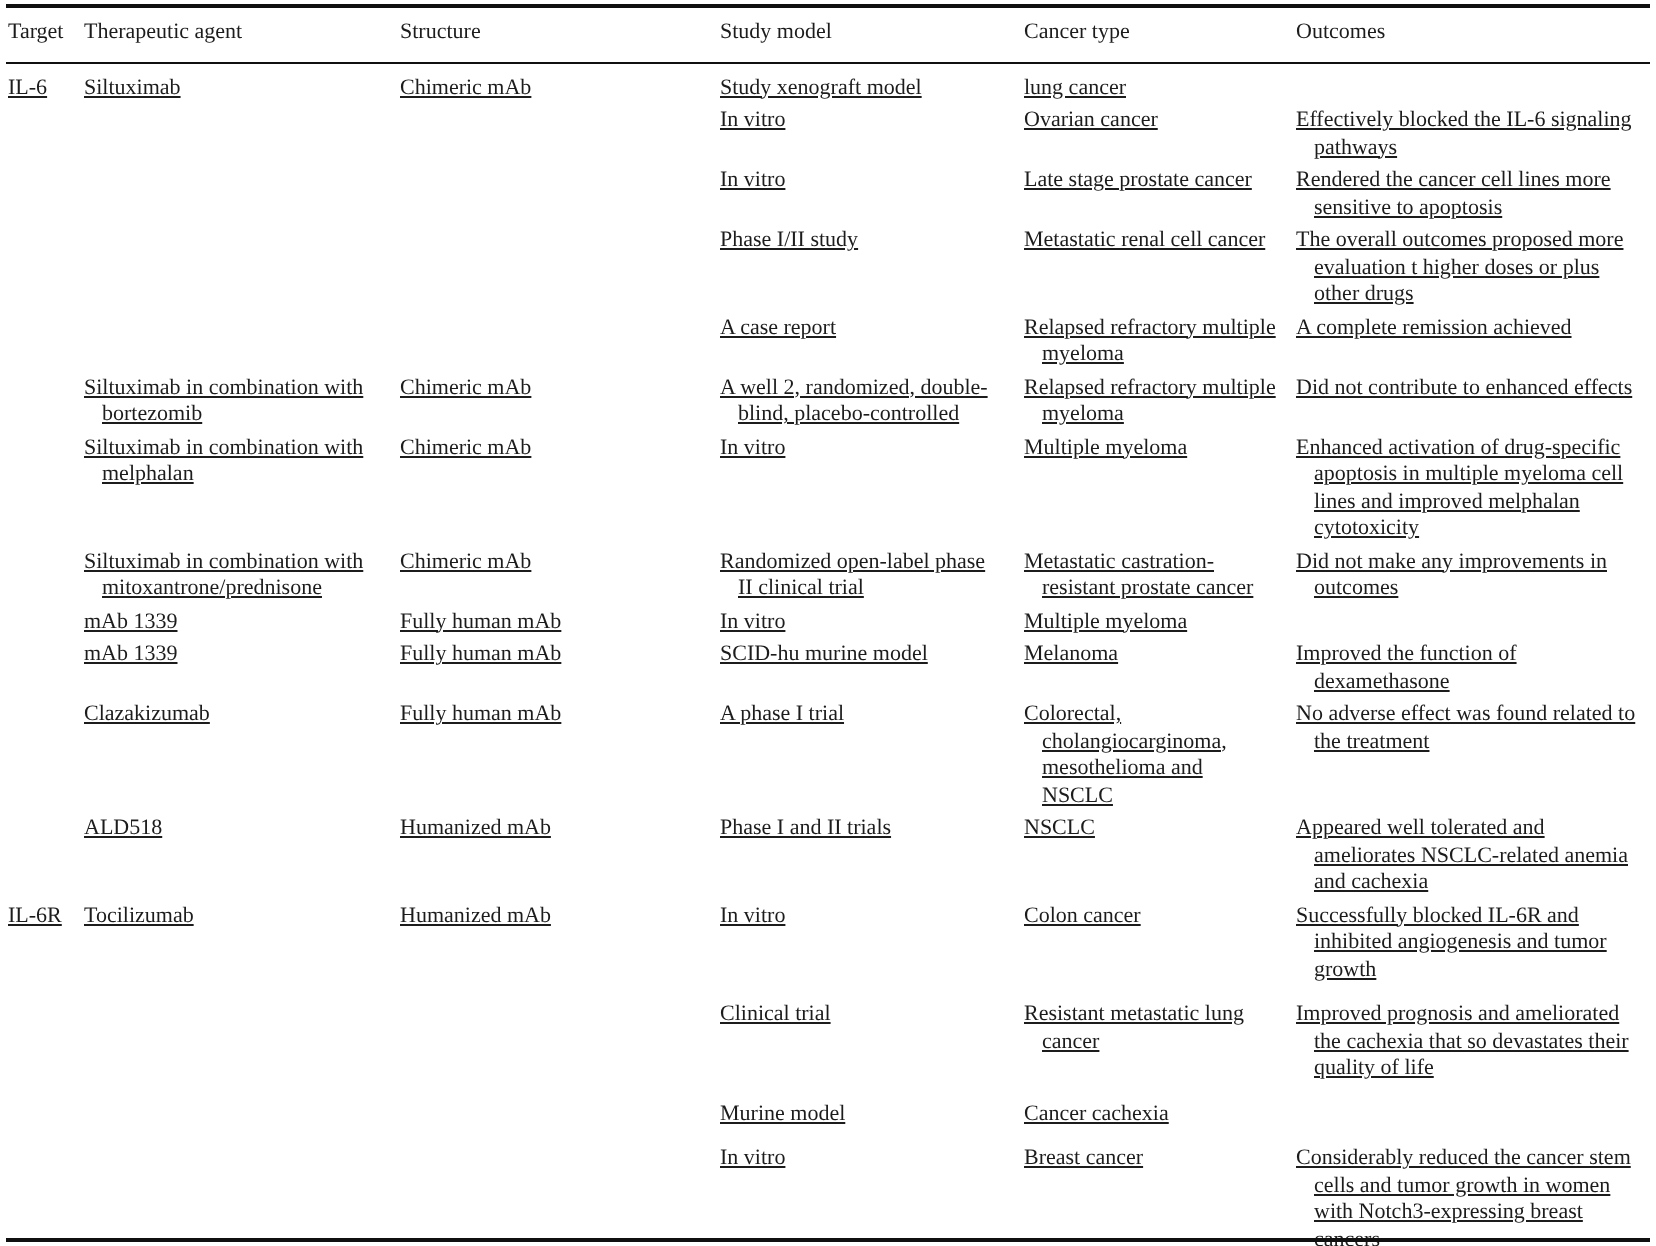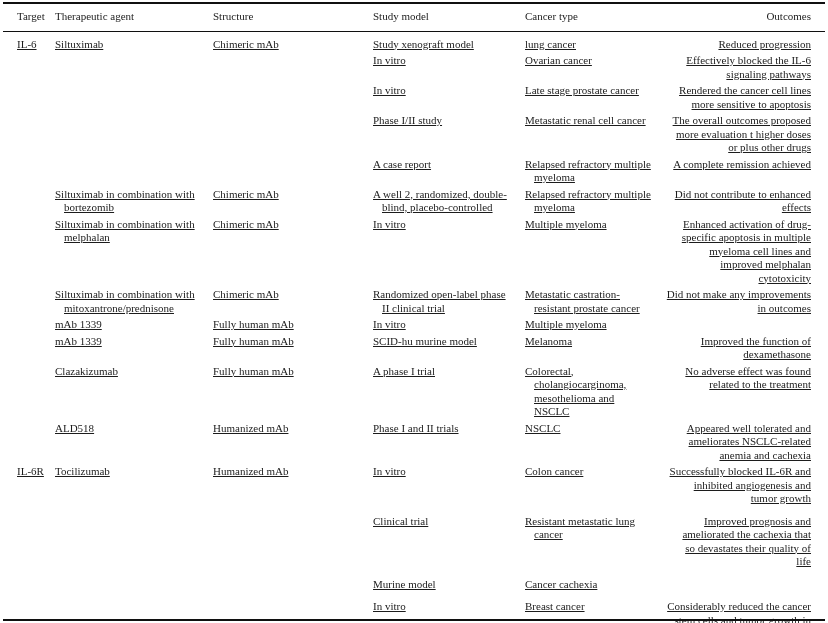--- a/index.html
+++ b/index.html
@@ -32,36 +32,36 @@
   .rule-mid    { height: 1px; }
   .rule-bottom {
     height: 2px;
     position: absolute;
     left: 0; right: 0;
     bottom: 4px;
   }
   .t-row {
     display: grid;
     grid-template-columns: 38px 158px 160px 152px 136px 1fr;
-    padding: 0 17px;
+    padding: 0 4px;
     align-items: start;
   }
   .t-head {
     padding-top: 6px;
     padding-bottom: 7px;
   }
   .t-body .t-row { margin-top: 3px; text-decoration: underline; }
   .t-body .t-row:first-child { margin-top: 6px; }
   .t-body .t-row.row--lg { margin-top: 9px; }
   .cell {
     padding-left: 9px;
     text-indent: -9px;
     padding-right: 10px;
   }
-  .cell.col-outcome { padding-right: 0; text-align: right; }
+  .cell.col-outcome { padding-right: 0; }
   .t-head .cell { padding-left: 0; text-indent: 0; white-space: nowrap; }
 </style>
 </head>
 <body>
 
 <div class="sheet">
 
   <div class="rule rule-top"></div>
 
   <div class="t-row t-head">
@@ -75,21 +75,20 @@
 
   <div class="rule rule-mid"></div>
 
   <div class="t-body">
       <div class="t-row">
     <div class="cell col-target">IL-6</div>
     <div class="cell col-agent">Siltuximab</div>
     <div class="cell col-structure">Chimeric mAb</div>
     <div class="cell col-study">Study xenograft model</div>
     <div class="cell col-cancer">lung cancer</div>
-    <div class="cell col-outcome">Reduced progression</div>
   </div>
       <div class="t-row">
     <div class="cell col-target"></div>
     <div class="cell col-agent"></div>
     <div class="cell col-structure"></div>
     <div class="cell col-study">In vitro</div>
     <div class="cell col-cancer">Ovarian cancer</div>
     <div class="cell col-outcome">Effectively blocked the IL-6 signaling pathways</div>
   </div>
       <div class="t-row">

